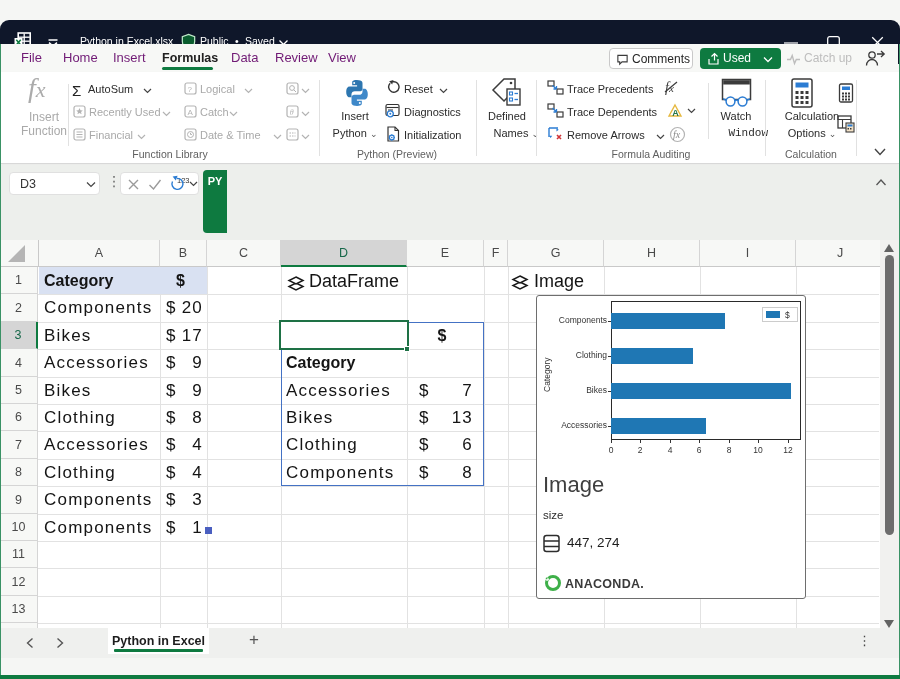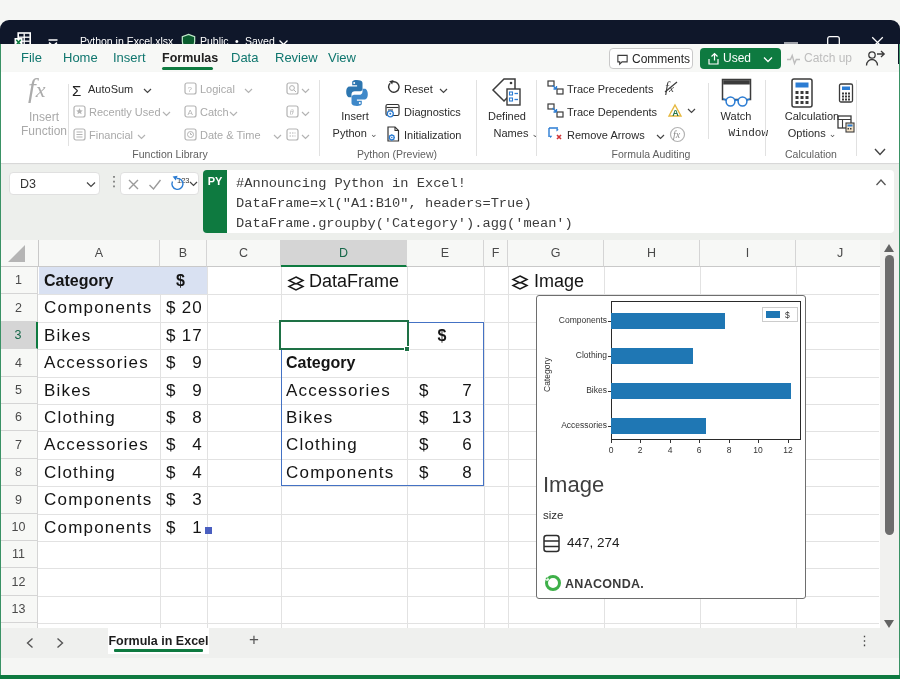--- a/index.html
+++ b/index.html
@@ -5,21 +5,21 @@
   html,body{margin:0;padding:0;background:#fff;}
   #app{position:relative;width:900px;height:679px;font-family:"Liberation Sans",sans-serif;
        background:#f5f6f4;overflow:hidden;}
   #app *{box-sizing:border-box;}
   .abs{position:absolute;}
   
   #titlebar{position:absolute;left:0;top:0;width:900px;height:44px;background:#0f172a;color:#fff;border-radius:9px 9px 0 0;margin-top:20px;}
   #titlebar .t{position:absolute;top:15px;font-size:10.5px;color:#fff;}
   
   #tabrow{position:absolute;left:0;top:44px;width:898px;height:28px;background:#f7f8f6;}
-  .rtab{position:absolute;top:6px;font-size:13px;color:#0f766e;}
+  .rtab{position:absolute;top:6px;font-size:13px;color:#701a75;}
   
   #ribbon{position:absolute;left:1px;top:72px;width:898px;height:92px;background:#fff;border-bottom:1px solid #d8d8d8;box-shadow:0 1px 2px rgba(0,0,0,.06);}
   .rsep{position:absolute;top:8px;height:76px;width:1px;background:#e1e1e1;}
   .glabel{position:absolute;top:76px;font-size:10.5px;color:#5f5f5f;text-align:center;}
   .ritem{position:absolute;font-size:11px;color:#2b2b2b;white-space:nowrap;}
   .gray{color:#a9a9a9;}
   .chev{font-size:9px;color:#555;}
   
   #fbararea{position:absolute;left:1px;top:165px;width:898px;height:75px;background:#edefec;}
   #namebox{position:absolute;left:8px;top:7px;width:91px;height:23px;background:#fff;border:1px solid #e0e0e0;border-radius:4px;font-size:12.5px;color:#333;}
@@ -368,21 +368,20 @@
         <path d="M4.5 6.5 A5.5 5.5 0 1 0 9 3.4" fill="none" stroke="#2b7cd3" stroke-width="1.4"></path>
         <path d="M9.6 0.8 L4.6 1.6 L7.8 5.4 Z" fill="#2b7cd3"></path>
       </svg>
       <svg class="abs" style="left:68px;top:8px" width="9" height="7" viewBox="0 0 9 7">
           <path d="M1 1 L4.5 4.5 L8 1" fill="none" stroke="#444" stroke-width="1.2"></path>
         </svg>
     </div>
     <div id="pybadge">
         <div style="margin-top:5px;">PY</div>
       </div>
-    <div id="ftext">#Announcing Python in Excel!<br>DataFrame=xl("A1:B10", headers=True)<br>DataFrame.groupby('Category').agg('mean')</div>
     <svg class="abs" style="left:874px;top:13px" width="12" height="9" viewBox="0 0 12 9">
         <path d="M1.5 7 L6 2 L10.5 7" fill="none" stroke="#555" stroke-width="1.3"></path>
       </svg>
   </div>
   <div id="grid">
 
     <div class="colhead" style="left:39px;width:121px;">A</div>
     <div class="colhead" style="left:160px;width:47px;">B</div>
     <div class="colhead" style="left:207px;width:74px;">C</div>
     <div class="colhead" style="left:281px;width:126px;background:#d5d5d5;color:#17684a;border-bottom:2px solid #0e7a40;">D</div>
@@ -549,21 +548,21 @@
     <div class="abs" style="left:884px;top:380px;width:0;height:0;border-left:5.5px solid transparent;border-right:5.5px solid transparent;border-top:8px solid #636363;"></div>
   </div>
   <div id="sheetbar">
     <svg class="abs" style="left:24px;top:9px" width="10" height="12" viewBox="0 0 10 12">
         <path d="M7.5 1.5 L2.5 6 L7.5 10.5" fill="none" stroke="#555" stroke-width="1.4"></path>
       </svg>
     <svg class="abs" style="left:54px;top:9px" width="10" height="12" viewBox="0 0 10 12">
         <path d="M2.5 1.5 L7.5 6 L2.5 10.5" fill="none" stroke="#555" stroke-width="1.4"></path>
       </svg>
     <div class="abs" style="left:107px;top:0;width:101px;height:26px;background:#fff;">
-      <div class="abs" style="left:0;top:6px;width:101px;text-align:center;font-size:12.5px;font-weight:bold;color:#1d1d1d;">Formula in Excel</div>
+      <div class="abs" style="left:0;top:6px;width:101px;text-align:center;font-size:12.5px;font-weight:bold;color:#1d1d1d;">Python in Excel</div>
       <div class="abs" style="left:6px;top:21px;width:89px;height:3px;background:#0e7a40;border-radius:1px;"></div>
     </div>
     <div class="abs" style="left:248px;top:2px;font-size:17px;color:#555;">+</div>
     <div class="abs" style="left:857px;top:6px;color:#444;font-size:13px;line-height:14px;">⋮</div>
   </div>
   <div id="greenstrip"></div>
   <div class="abs" style="left:0;top:44px;width:1px;height:631px;background:#3a9265;"></div>
   <div class="abs" style="left:899px;top:44px;width:1px;height:631px;background:#3a9265;"></div>
 </div>
 

